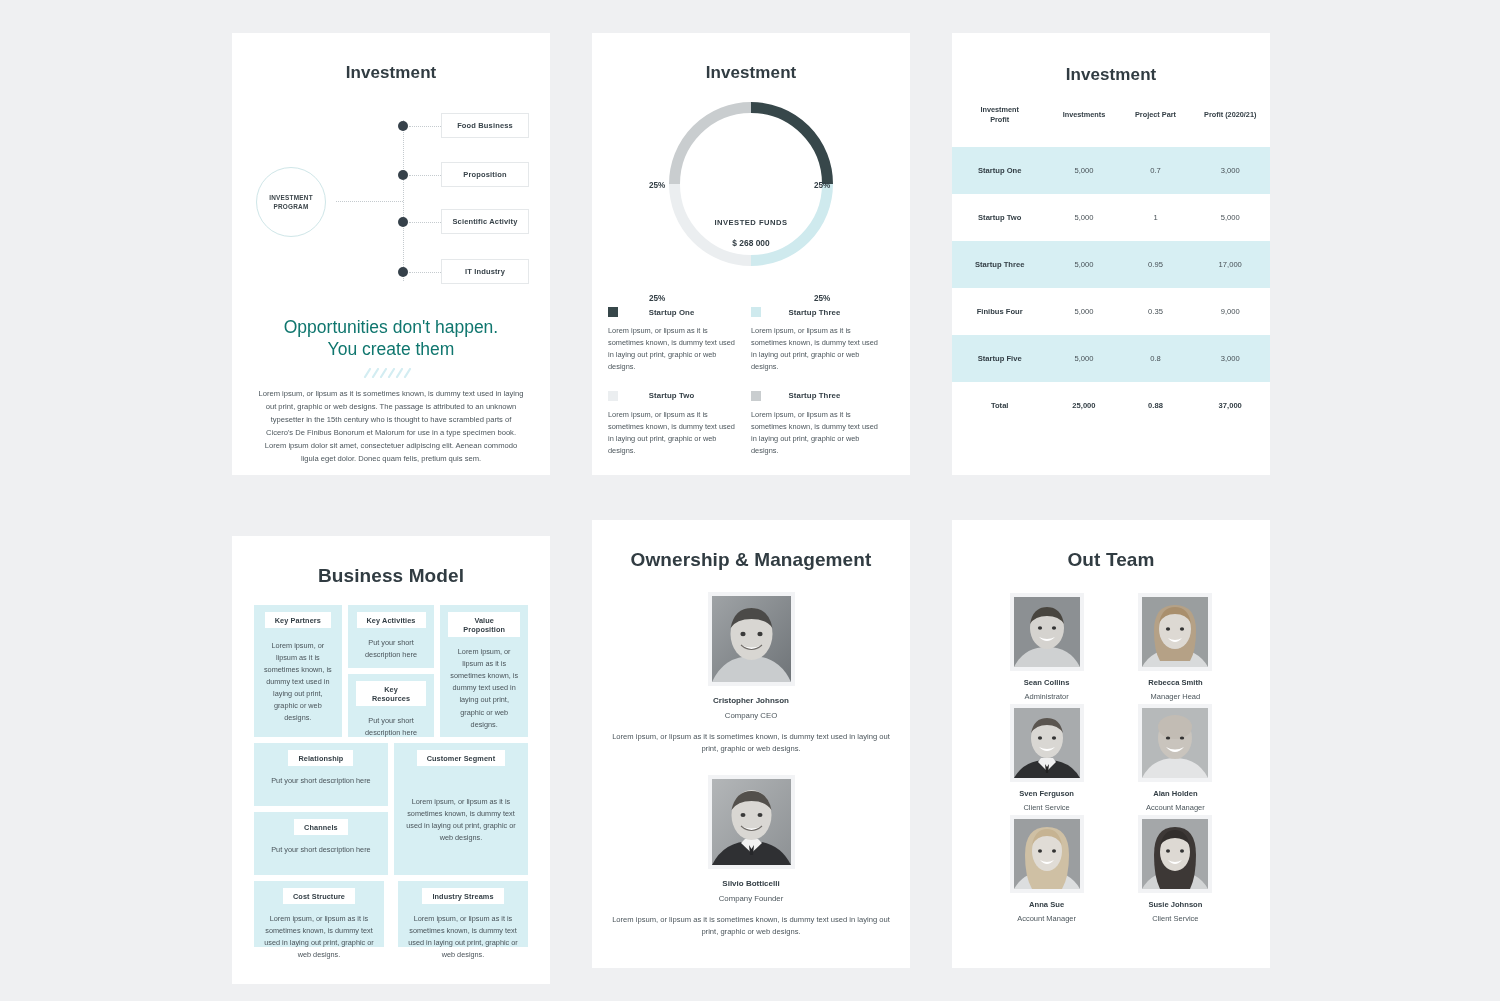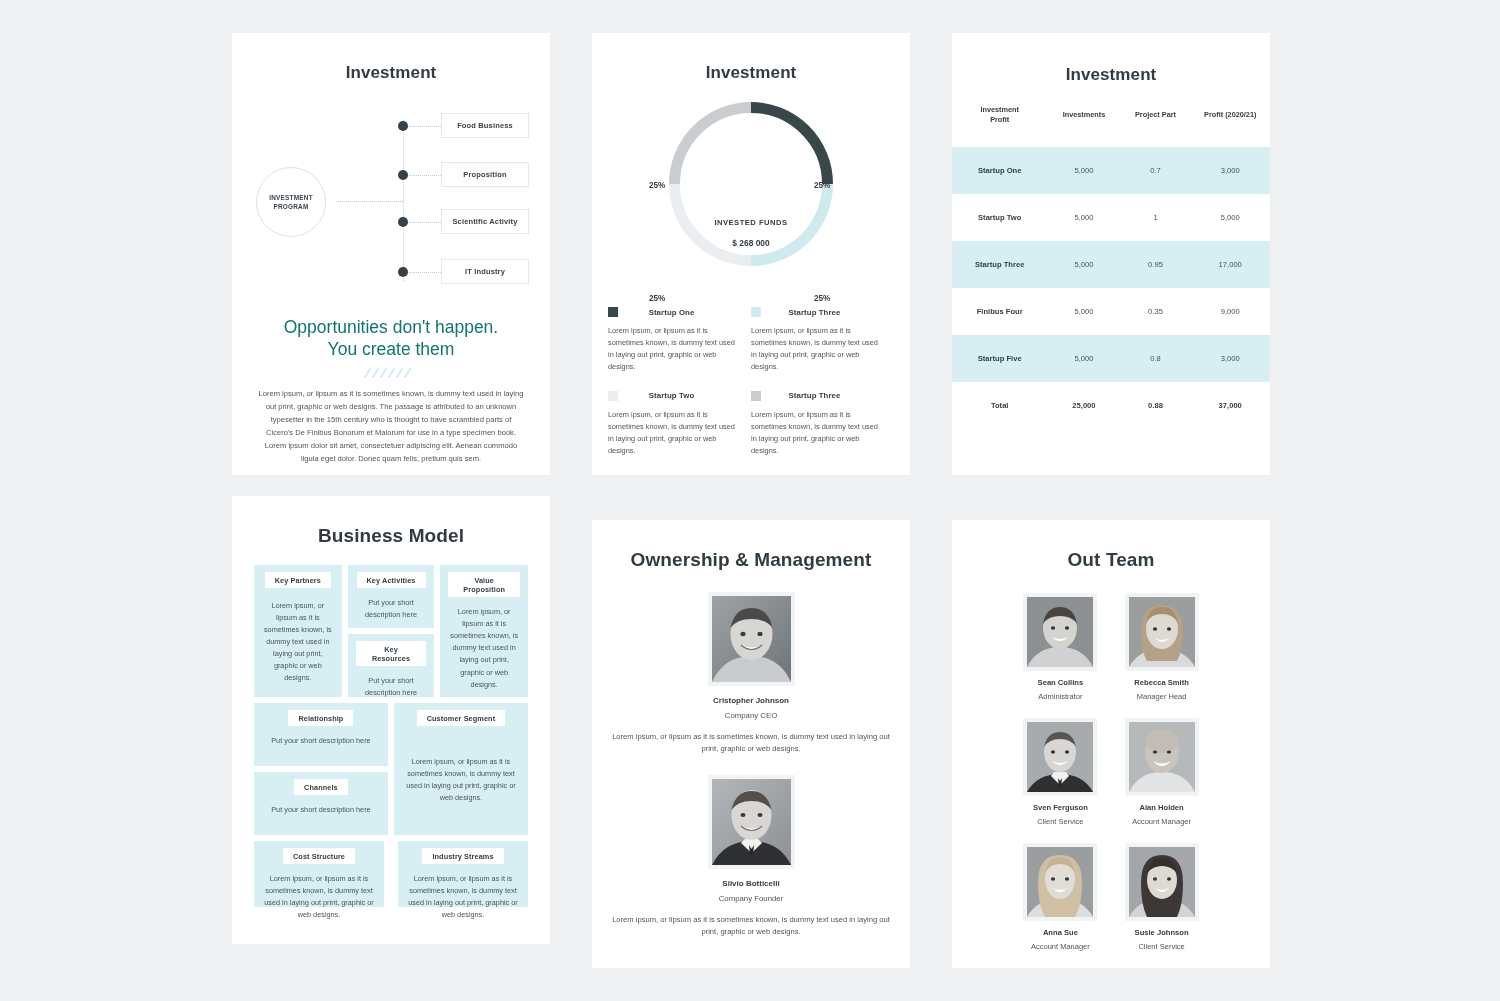--- a/index.html
+++ b/index.html
@@ -14,21 +14,21 @@
 
   .panel {
     position: absolute;
     background: #ffffff;
   }
 
   
   #panel-investment-diagram { left: 232px; top: 33px;  width: 318px; height: 442px; }
   #panel-investment-donut   { left: 592px; top: 33px;  width: 318px; height: 442px; }
   #panel-investment-table   { left: 952px; top: 33px;  width: 318px; height: 442px; }
-  #panel-business-model     { left: 232px; top: 496px; width: 318px; height: 448px; }
+  #panel-business-model     { left: 232px; top: 536px; width: 318px; height: 448px; }
   #panel-ownership          { left: 592px; top: 520px; width: 318px; height: 448px; }
   #panel-team               { left: 952px; top: 520px; width: 318px; height: 448px; }
 
   .panel-title {
     text-align: center;
     font-size: 17px;
     font-weight: bold;
     letter-spacing: .1px;
     color: #313c42;
   }
@@ -145,21 +145,21 @@
   .photo-frame {
     background: #f2f3f5; padding: 4px; display: inline-block; line-height: 0;
   }
   .p-name { font-size: 8px; font-weight: bold; color: #333e45; }
   .p-role { font-size: 7.8px; color: #4c565c; }
   .p-desc { margin: 11px 14px 0; text-align: center; font-size: 7.6px; line-height: 1.62; color: #4c565c; }
 
   
   .team-grid {
     margin: 22px 44px 0; display: flex; flex-wrap: wrap;
-    justify-content: center; row-gap: 17px;
+    justify-content: space-between; row-gap: 3px;
   }
   .team-member { width: 44%; text-align: center; }
   .t-name { font-size: 7.6px; font-weight: bold; color: #333e45; margin-top: 7px; }
   .t-role { font-size: 7.5px; color: #4c565c; margin-top: 5px; }
 </style>
 </head>
 <body>
 
 <div class="canvas">
 

